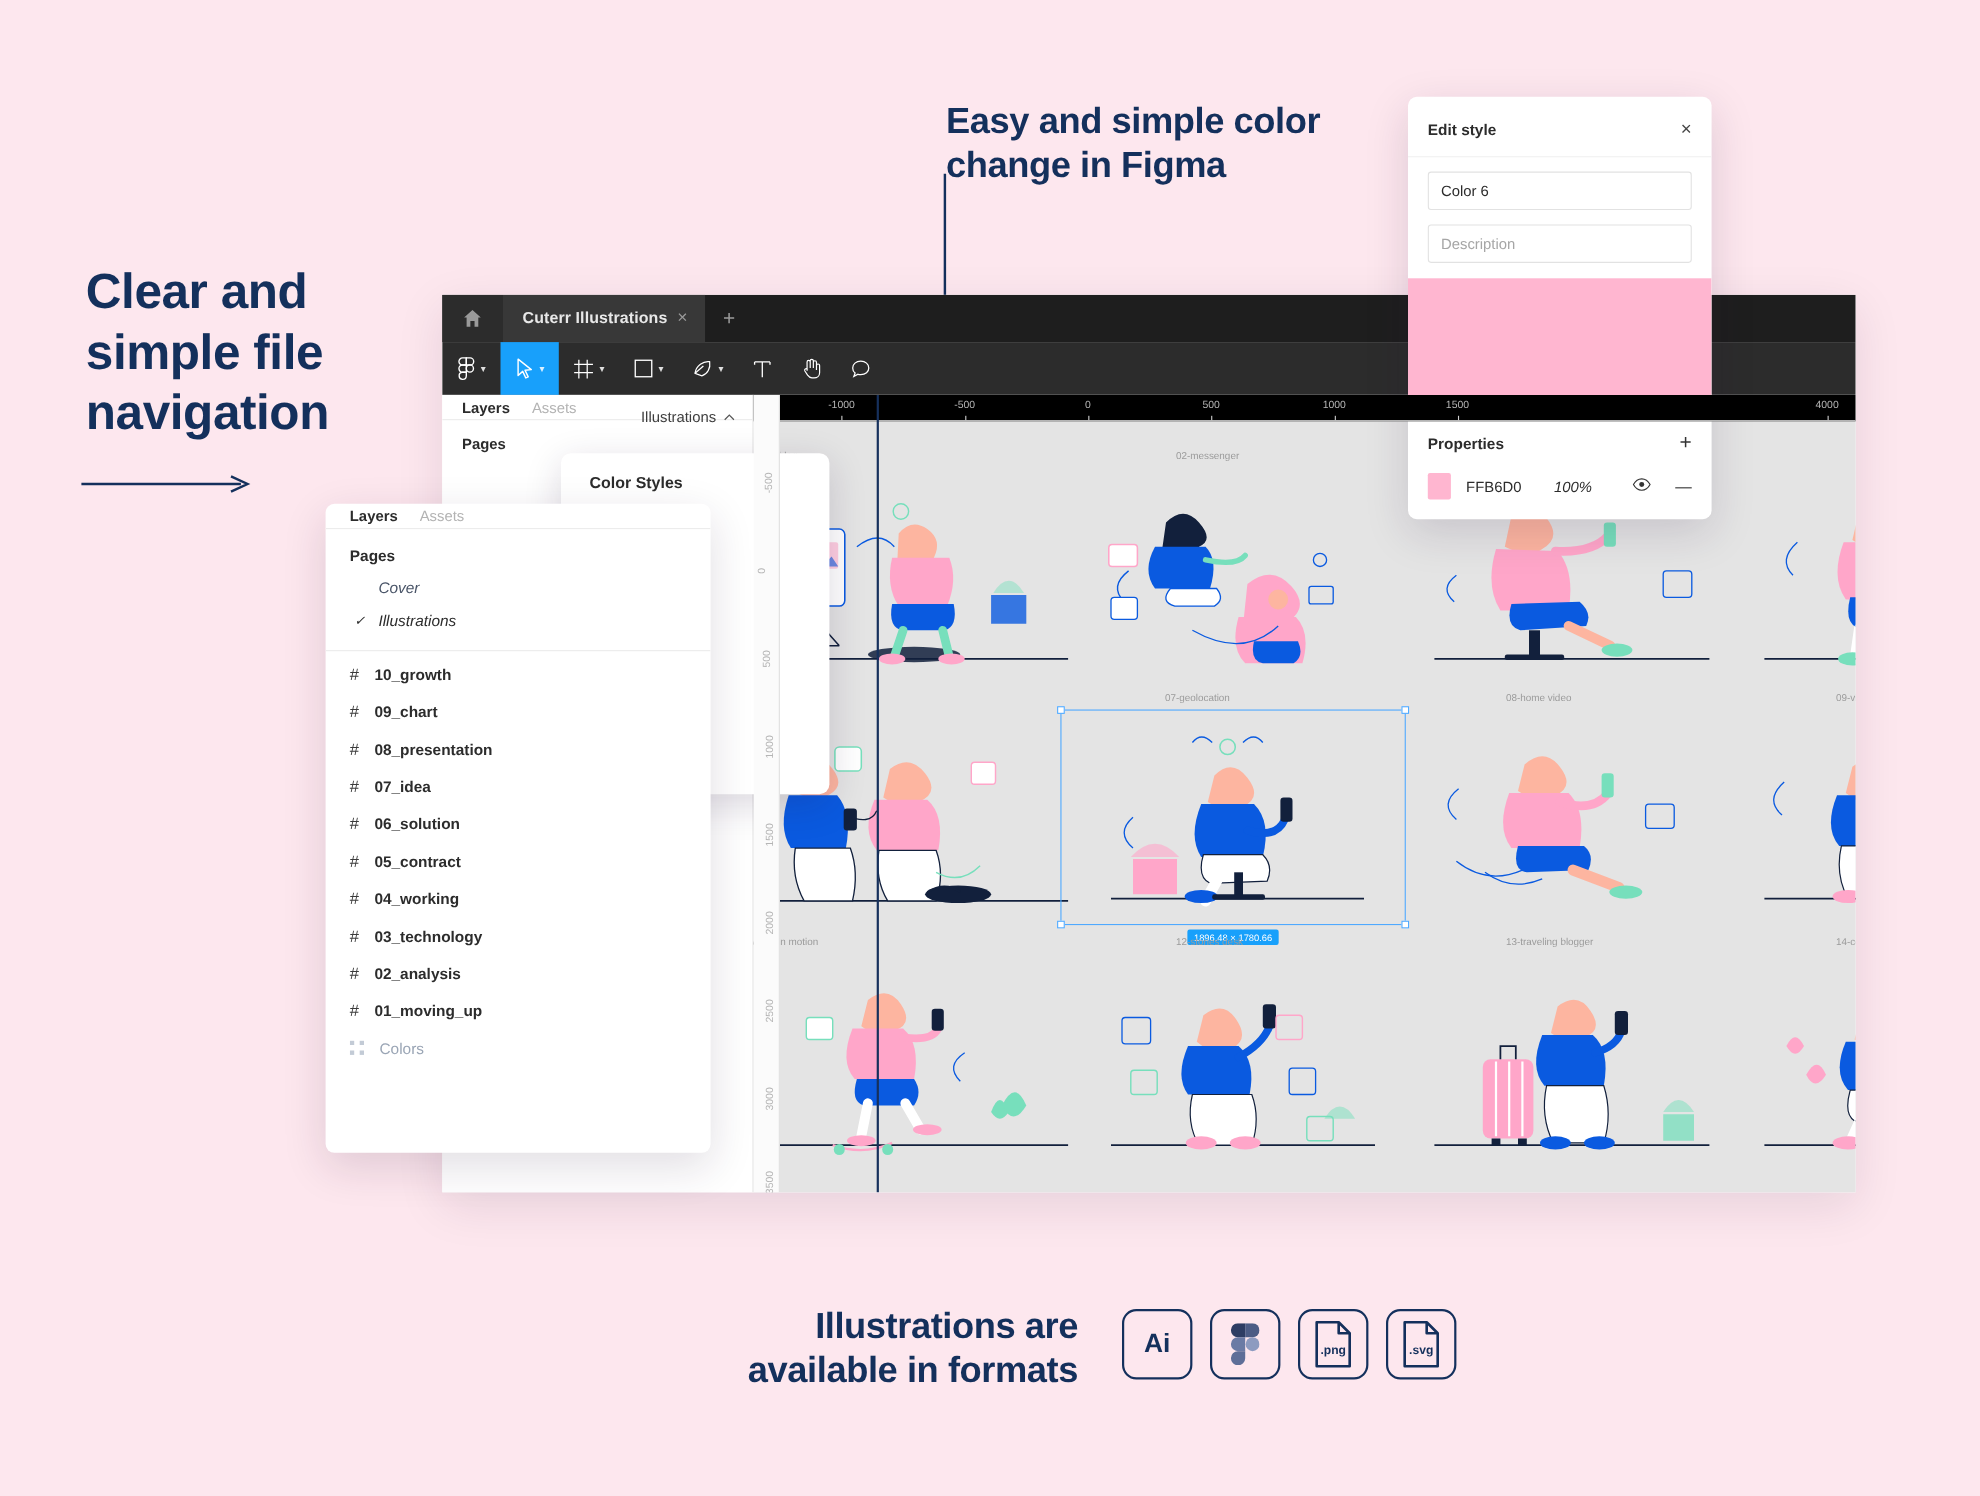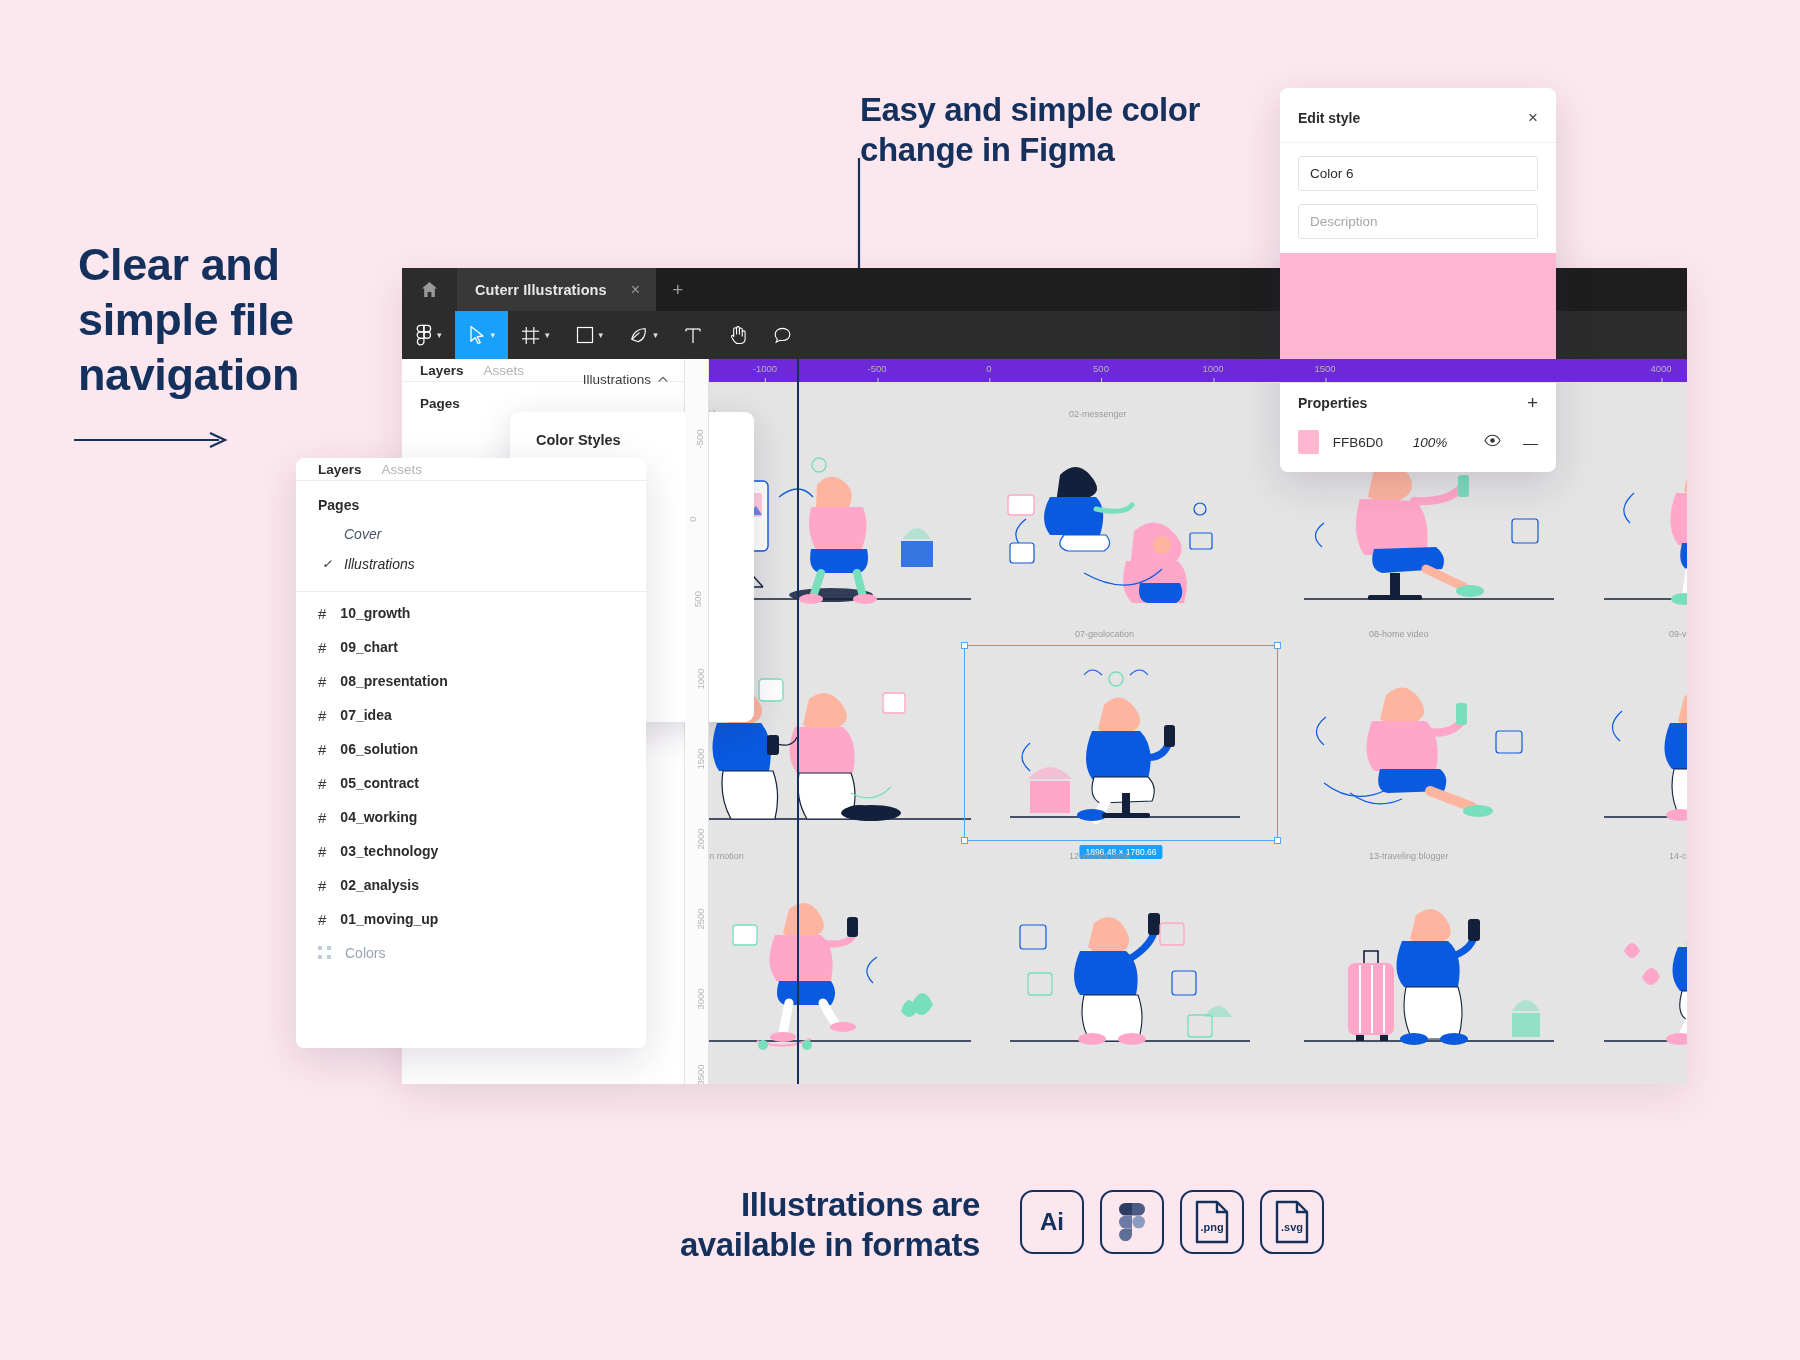--- a/index.html
+++ b/index.html
@@ -43,21 +43,21 @@
   
   #tabbar {
     height: 43px; background: #1e1e1e;
     display: flex; align-items: stretch;
   }
   #home-btn {
     width: 55px; display: flex; align-items: center; justify-content: center;
     background: #2c2c2c;
   }
   .file-tab {
-    display: flex; align-items: center; gap: 24px;
+    display: flex; align-items: center; gap: 9px;
     padding: 0 16px 0 18px;
     background: #383838;
     color: #e8e8e8; font-size: 14.5px; font-weight: 700;
     letter-spacing: 0.1px;
   }
   .tab-close { color: #9a9a9a; font-size: 16px; font-weight: 400; cursor: pointer; }
   #new-tab {
     display: flex; align-items: center; padding: 0 16px;
     color: #9a9a9a; font-size: 19px;
   }
@@ -98,21 +98,21 @@
     position: absolute; right: 0; top: 0; height: 41px;
     display: flex; align-items: center; gap: 7px;
     padding: 0 16px; font-size: 13.5px; color: #3d3d3d;
   }
   #panel-head-wrap { position: relative; }
 
   
   #canvas-area { flex: 1; position: relative; background: #e5e5e5; overflow: hidden; }
   #ruler-h {
     position: absolute; left: 0; top: 0; right: 0; height: 24px;
-    background: #6d28d9; border-bottom: 1px solid #e0e0e0; z-index: 4;
+    background: #000000; border-bottom: 1px solid #e0e0e0; z-index: 4;
   }
   #ruler-v {
     position: absolute; left: 0; top: 0; bottom: 0; width: 24px;
     background: #fbfbfb; border-right: 1px solid #e0e0e0; z-index: 4;
   }
   .rtick { position: absolute; font-size: 9.5px; color: #b5b5b5; }
   .rtick-h { top: 4px; transform: translateX(-50%); }
   .rtick-h::after {
     content: ""; position: absolute; left: 50%; top: 15px;
     width: 1px; height: 4px; background: #cfcfcf;
@@ -455,21 +455,21 @@
             <rect x="96" y="92" width="12" height="20" rx="3" fill="#12203C"></rect>
             <path d="M180 150 q22 12 40 -6" stroke="#77DFBC" stroke-width="1.3" fill="none"></path>
             <ellipse cx="200" cy="170" rx="30" ry="8" fill="#12203C"></ellipse>
             <path d="M172 168 q16-10 30 0" stroke="#12203C" stroke-width="2" fill="none"></path>
             <rect x="88" y="36" width="24" height="22" rx="4" fill="#fff" stroke="#77DFBC" stroke-width="1.4"></rect>
             <rect x="212" y="50" width="22" height="20" rx="3" fill="#fff" stroke="#FFA6C9" stroke-width="1.3"></rect>
           </svg>
         </div>
 
         <div class="frame" style="left:255px; top:260px; width:320px; height:200px;">
-          <div class="frame-label" style="left:111px">07-geolocation</div>
+          <div class="frame-label" style="left:95px">07-geolocation</div>
           <svg class="illus" viewBox="0 0 320 200">
             <line x1="46" y1="174" x2="276" y2="174" stroke="#12203C" stroke-width="1.6"></line>
             <path d="M140 62 q16-16 30 2 t-4 26 l-12 8 -20-12z" fill="#FDB5A0"></path>
             <path d="M128 88 q-12 30 0 48 h56 q8-32 -8-48z" fill="#0A5AE0"></path>
             <path d="M130 134 q-6 20 6 26 l52 -2 q6-14 -4-24z" fill="#fff" stroke="#12203C" stroke-width="1.1"></path>
             <path d="M142 158 l-10 18" stroke="#fff" stroke-width="10" stroke-linecap="round"></path>
             <ellipse cx="128" cy="172" rx="15" ry="6" fill="#0A5AE0"></ellipse>
             <path d="M170 112 q26 8 34 -10" stroke="#0A5AE0" stroke-width="7" fill="none" stroke-linecap="round"></path>
             <rect x="200" y="82" width="11" height="22" rx="3" fill="#12203C"></rect>
             <rect x="158" y="150" width="8" height="24" fill="#12203C"></rect>

